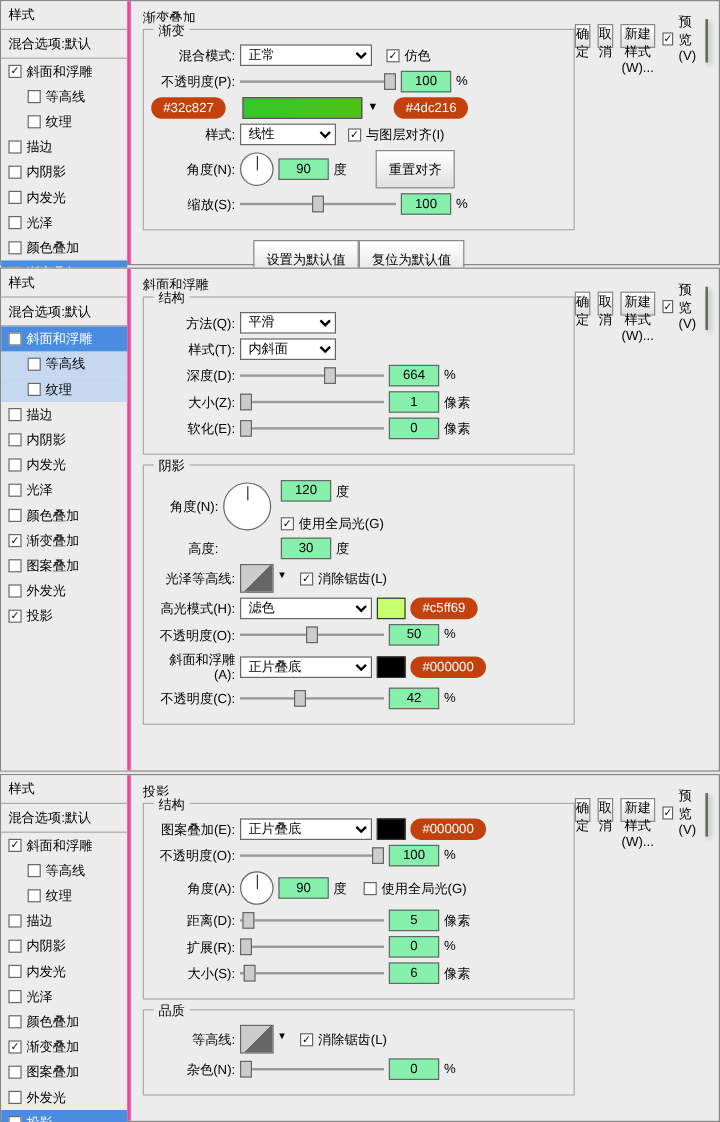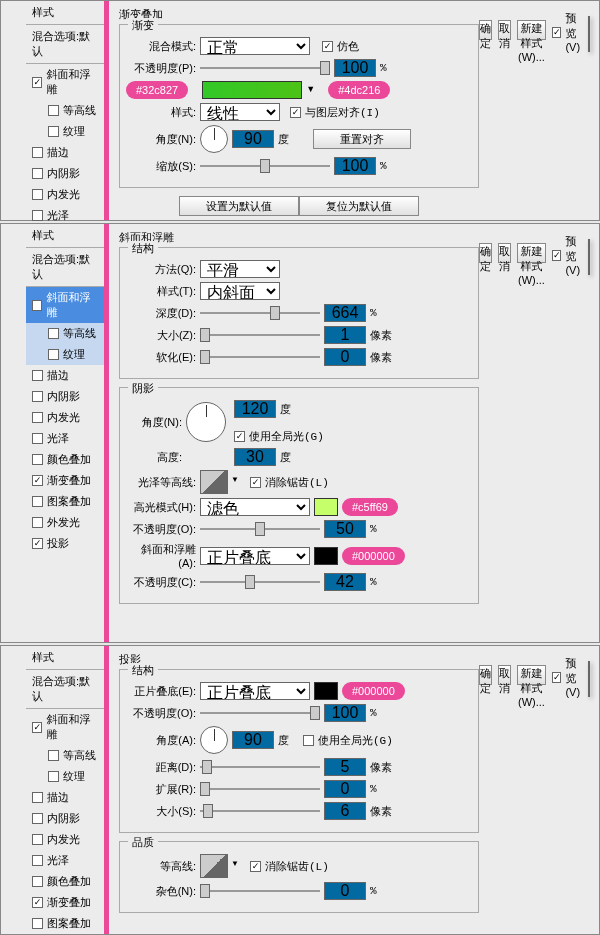--- a/index.html
+++ b/index.html
@@ -1,54 +1,54 @@
 <!DOCTYPE html>
 <html><head>
 <meta charset="utf-8">
 <style>
 * { box-sizing: border-box; margin: 0; padding: 0; }
 body { width: 600px; height: 935px; font-family: "Microsoft YaHei", Arial, sans-serif; font-size: 11px; background: #e8e8e8; overflow: hidden; }
 .panel { border: 1px solid #888; background: #ececec; position: relative; display: flex; margin-bottom: 2px; }
 .panel1 { height: 221px; }
 .panel2 { height: 420px; }
 .panel3 { height: 290px; }
-.sidebar { width: 108px; border-right: 5px solid #ec4899; background: #ececec; padding-left: 25px; }
+.sidebar { width: 108px; border-right: 3px solid #ec4899; background: #ececec; }
 .side-head { padding: 4px 6px; border-bottom: 1px solid #aaa; font-size: 11px; }
 .side-sub { padding: 4px 6px; border-bottom: 1px solid #aaa; font-size: 11px; }
 .side-item { display: flex; align-items: center; padding: 3px 6px; gap: 4px; cursor: default; }
 .side-item.indent { padding-left: 22px; }
 .side-item.selected { background: #4a8de0; color: white; }
 .side-item.subsel { background: #c5d8f0; }
 .chk { width: 11px; height: 11px; border: 1px solid #666; background: white; display: inline-flex; align-items: center; justify-content: center; font-size: 9px; line-height: 1; }
 .chk.on::after { content: "✓"; }
 .main { flex: 1; padding: 6px 10px; position: relative; }
 .rightcol { position: absolute; right: 10px; top: 6px; width: 110px; display: flex; flex-direction: row; gap: 6px; align-items: center; }
 .btn { width: 108px; height: 20px; border: 1px solid #888; background: linear-gradient(#fff,#e0e0e0); font-size: 11px; cursor: pointer; }
 .preview-chk { display: flex; align-items: center; gap: 4px; margin-top: 4px; }
 .swatch-big { width: 36px; height: 36px; background: #4dc216; border: 1px solid #666; box-shadow: 2px 2px 4px rgba(0,0,0,0.3); margin-top: 8px; }
 .grp { border: 1px solid #aaa; margin: 2px 0 8px 0; padding: 8px 6px 8px 6px; position: relative; width: 360px; }
 .grp-title { position: absolute; top: -7px; left: 8px; background: #ececec; padding: 0 4px; font-size: 11px; }
 .row { display: flex; align-items: center; margin: 4px 0; gap: 4px; }
 .lbl { width: 70px; text-align: right; font-size: 11px; }
 .lbl-sm { width: 56px; text-align: right; font-size: 11px; }
-.sel { height: 18px; border: 1px solid #666; background: white; font-size: 16px; padding: 0 2px; }
+.sel { height: 18px; border: 1px solid #666; background: white; font-size: 11px; padding: 0 2px; }
 .sel80 { width: 80px; }
 .sel100 { width: 110px; }
 .slider { height: 14px; position: relative; background: transparent; }
 .slider::before { content:""; position:absolute; top:6px; left:0; right:0; height:2px; background:#999; }
 .slider-thumb { position:absolute; top:0; width:10px; height:14px; background:#ccc; border:1px solid #666; }
-.numinput { width: 42px; height: 18px; border: 1px solid #666; background: #0369a1; font-size: 16px; text-align: center; }
-.txt { font-size: 11px; font-family: Liberation Mono, monospace; }
+.numinput { width: 42px; height: 18px; border: 1px solid #666; background: #86efac; font-size: 11px; text-align: center; }
+.txt { font-size: 11px; }
 .gradbar { width: 100px; height: 18px; background: linear-gradient(to right, #32c827, #4dc216); border: 1px solid #333; position: relative; }
 .gradbar::after { content:"▼"; position:absolute; right:-14px; top:2px; font-size:9px; }
-.colorchip { display:inline-block; padding: 3px 10px; border-radius: 10px; color: white; font-size: 11px; background: #ec4899; }
+.colorchip { display:inline-block; padding: 3px 10px; border-radius: 10px; color: white; font-size: 11px; background: #c2410c; }
 .anglewheel { width: 28px; height: 28px; border: 1px solid #666; border-radius: 50%; background: white; position: relative; }
 .anglewheel::after { content:""; position:absolute; width:1px; height:12px; background:#333; left:50%; top:2px; transform-origin: bottom; }
 .colorbox { width: 24px; height: 18px; border: 1px solid #333; }
-.midbtn { height: 20px; padding: 0 26px; border: 1px solid #888; background: linear-gradient(#fff,#e0e0e0); font-size: 11px; cursor: pointer; }
+.midbtn { height: 32px; padding: 0 10px; border: 1px solid #888; background: linear-gradient(#fff,#e0e0e0); font-size: 11px; cursor: pointer; }
 .diagswatch { width: 28px; height: 24px; border: 1px solid #666; background: linear-gradient(135deg, #ccc 50%, #666 50%); position: relative; }
 .diagswatch::after { content:"▼"; position:absolute; right:-12px; top:4px; font-size:8px; }
 .radio { width:11px; height:11px; border:1px solid #666; border-radius:50%; background:white; display:inline-flex; align-items:center; justify-content:center; }
 .radio.on::after { content:""; width:5px; height:5px; background:#333; border-radius:50%; }
 .anglewheel.big { width:40px; height:40px; }
 </style>
 </head>
 <body>
 
 <div class="panel panel1">
@@ -368,21 +368,21 @@
     <div class="side-item selected">
         <span class="chk on"></span>
         <span>投影</span>
       </div>
   </div>
   <div class="main">
     <div>投影</div>
     <div class="grp">
       <div class="grp-title">结构</div>
       <div class="row">
-          <span class="lbl">正片叠底(E):</span>
+          <span class="lbl">图案叠加(E):</span>
           <select class="sel sel100"><option>正片叠底</option></select>
           <div class="colorbox" style="background:#000;"></div>
           <span class="colorchip">#000000</span>
         </div>
       <div class="row">
           <span class="lbl">不透明度(O):</span>
           <div class="slider" style="width:120px;">
             <div class="slider-thumb" style="left:110px;"></div>
           </div>
           <input class="numinput" value="100" style="">

